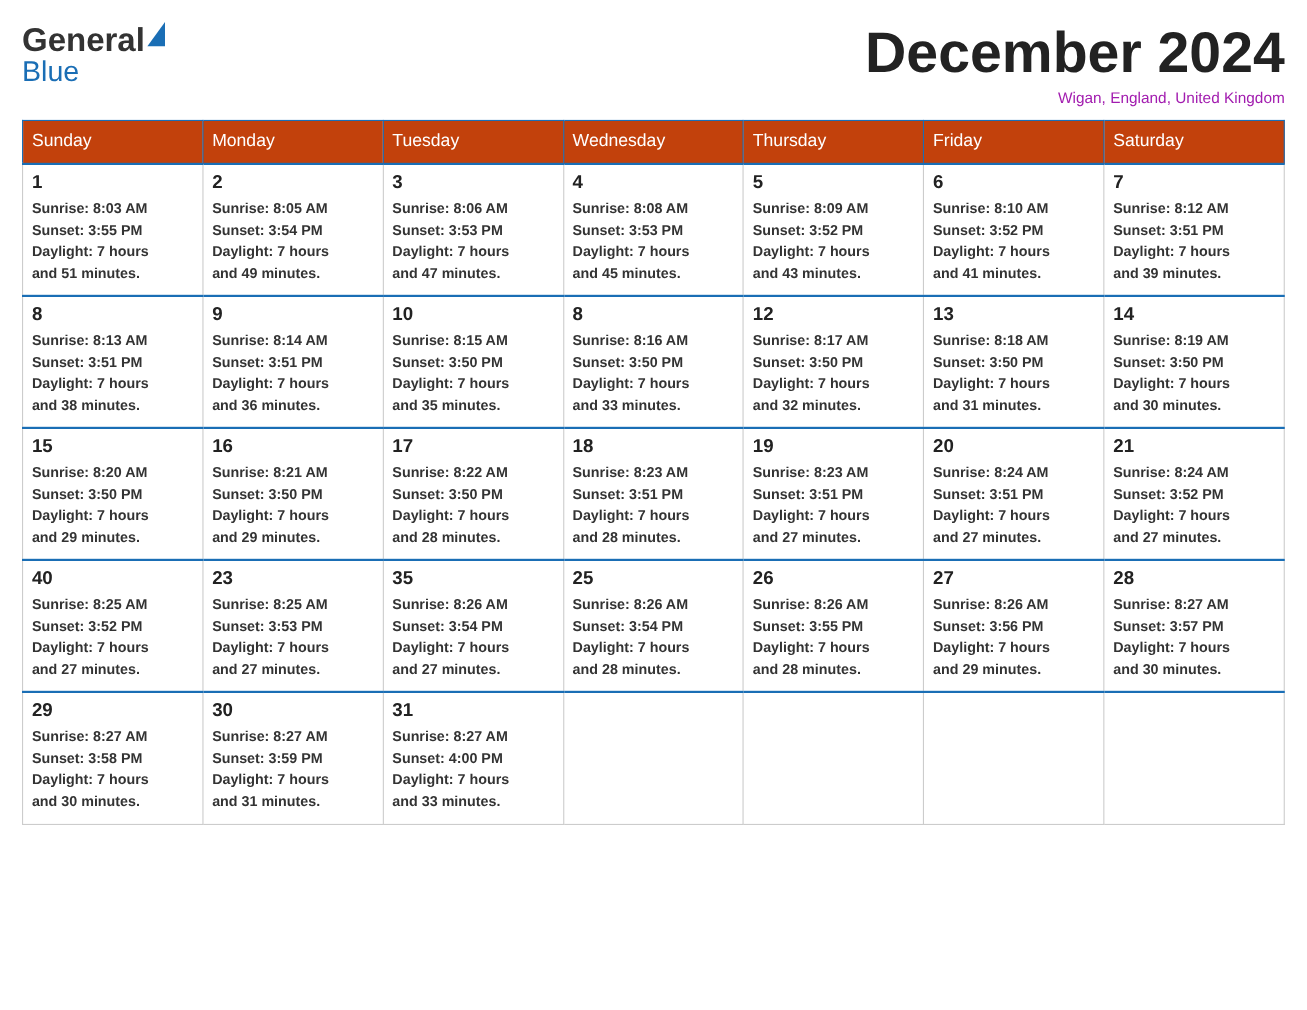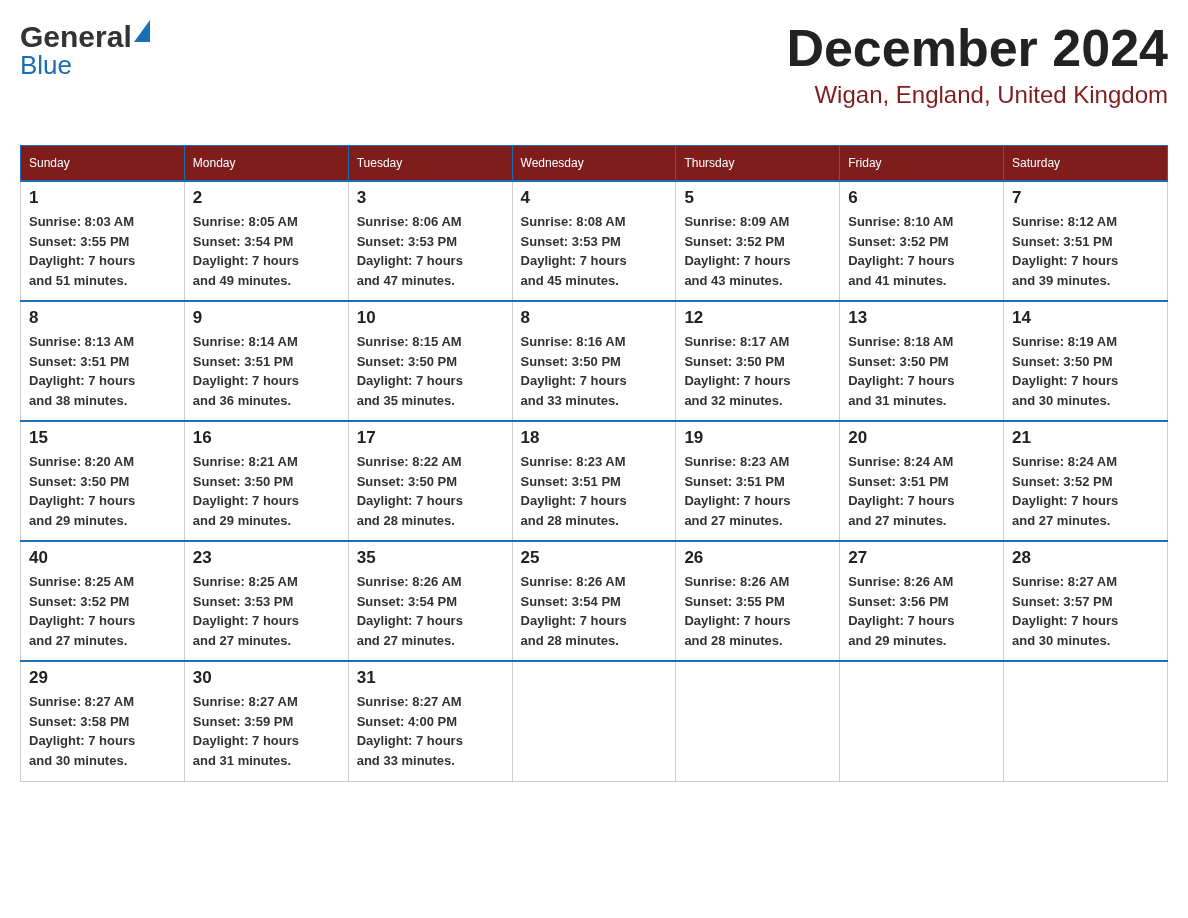--- a/index.html
+++ b/index.html
@@ -7,52 +7,52 @@
       font-family: Arial, sans-serif;
       background: #ffffff;
       padding: 20px;
       width: 1188px;
       min-height: 918px;
     }
     .header-area {
       display: flex;
       justify-content: space-between;
       align-items: flex-start;
-      margin-bottom: 36px;
+      margin-bottom: 12px;
     }
     .logo {
       display: flex;
       flex-direction: column;
       align-items: flex-start;
     }
     .title-area {
       text-align: right;
     }
     .month-title {
       font-size: 52px;
       font-weight: bold;
       color: #222;
       line-height: 1.1;
     }
     .location-title {
-      font-size: 24px;
-      color: #7f1d1d;
+      font-size: 14px;
+      color: #a21caf;
       margin-top: 4px;
       text-align: right;
     }
     .calendar-table {
       width: 100%;
       border-collapse: collapse;
       table-layout: fixed;
     }
     .calendar-table thead tr th {
-      background-color: #7f1d1d;
+      background-color: #c2410c;
       color: #ffffff;
       padding: 10px 8px;
-      font-size: 12px;
+      font-size: 16px;
       font-weight: normal;
       text-align: left;
       border: 1px solid #1a6eb5;
     }
     .calendar-table tbody tr td {
       vertical-align: top;
       padding: 6px 8px 10px 8px;
       border: 1px solid #cccccc;
       border-top: 2px solid #1a6eb5;
       font-size: 13px;

